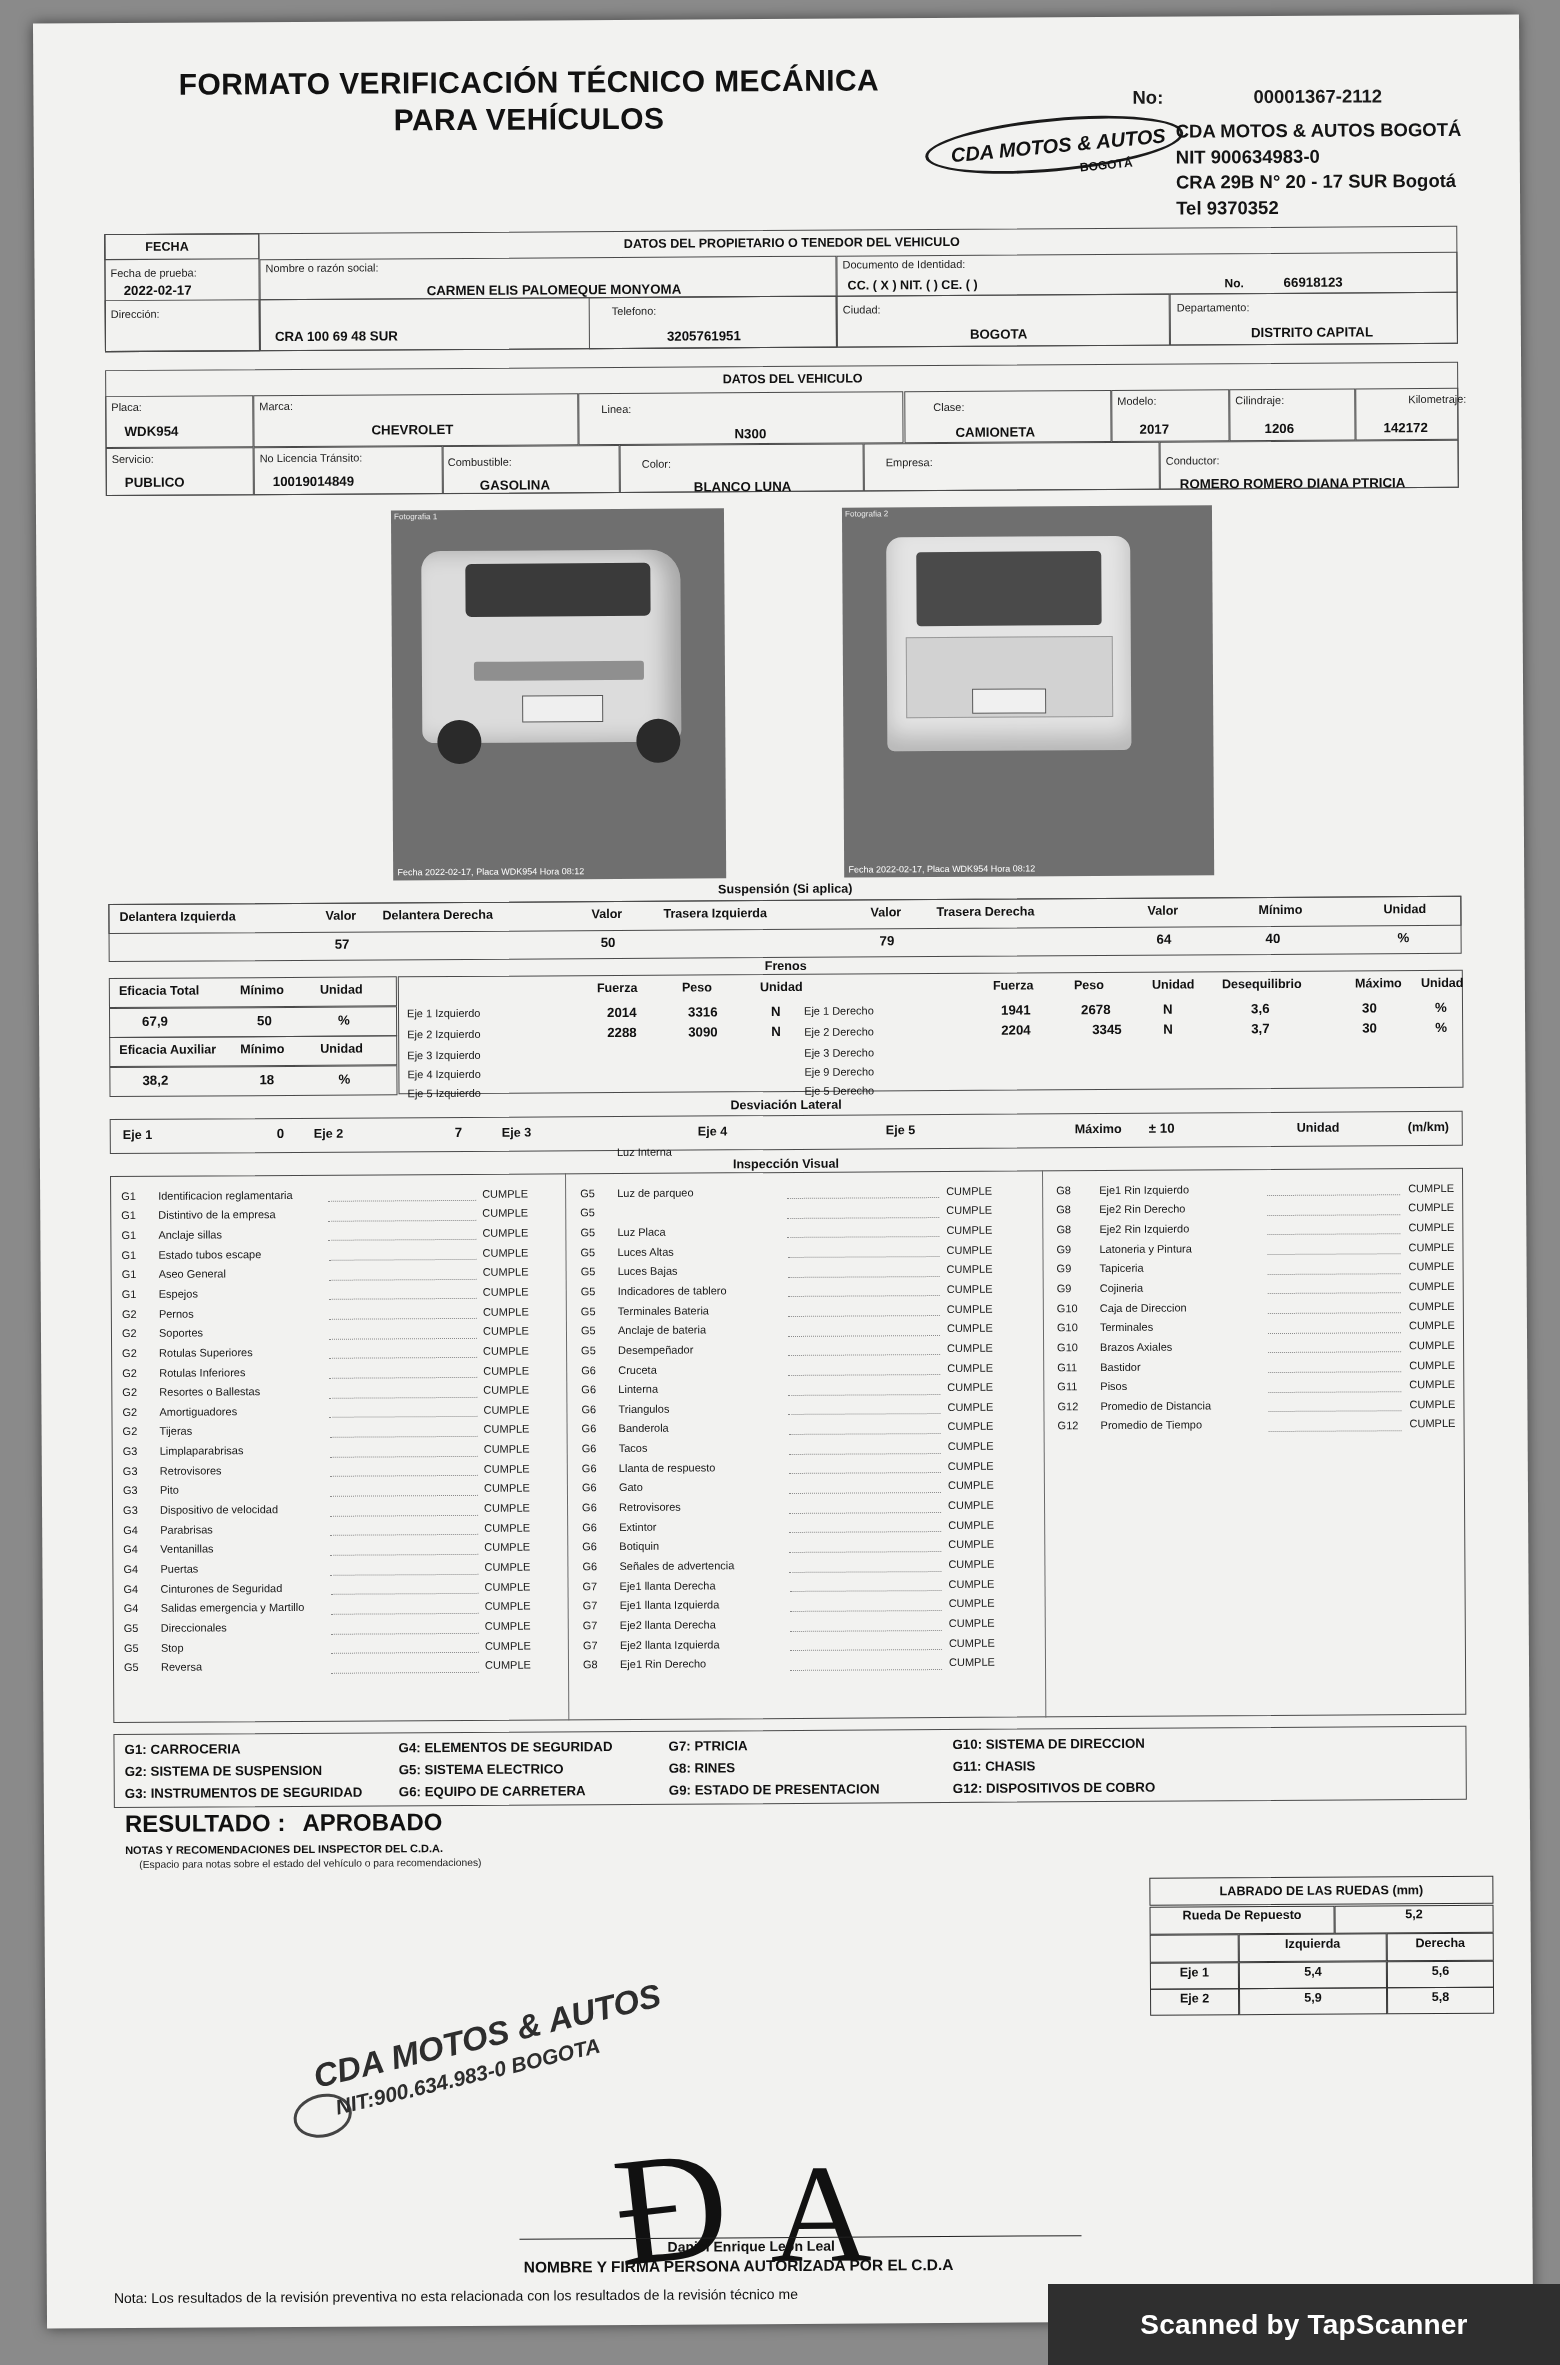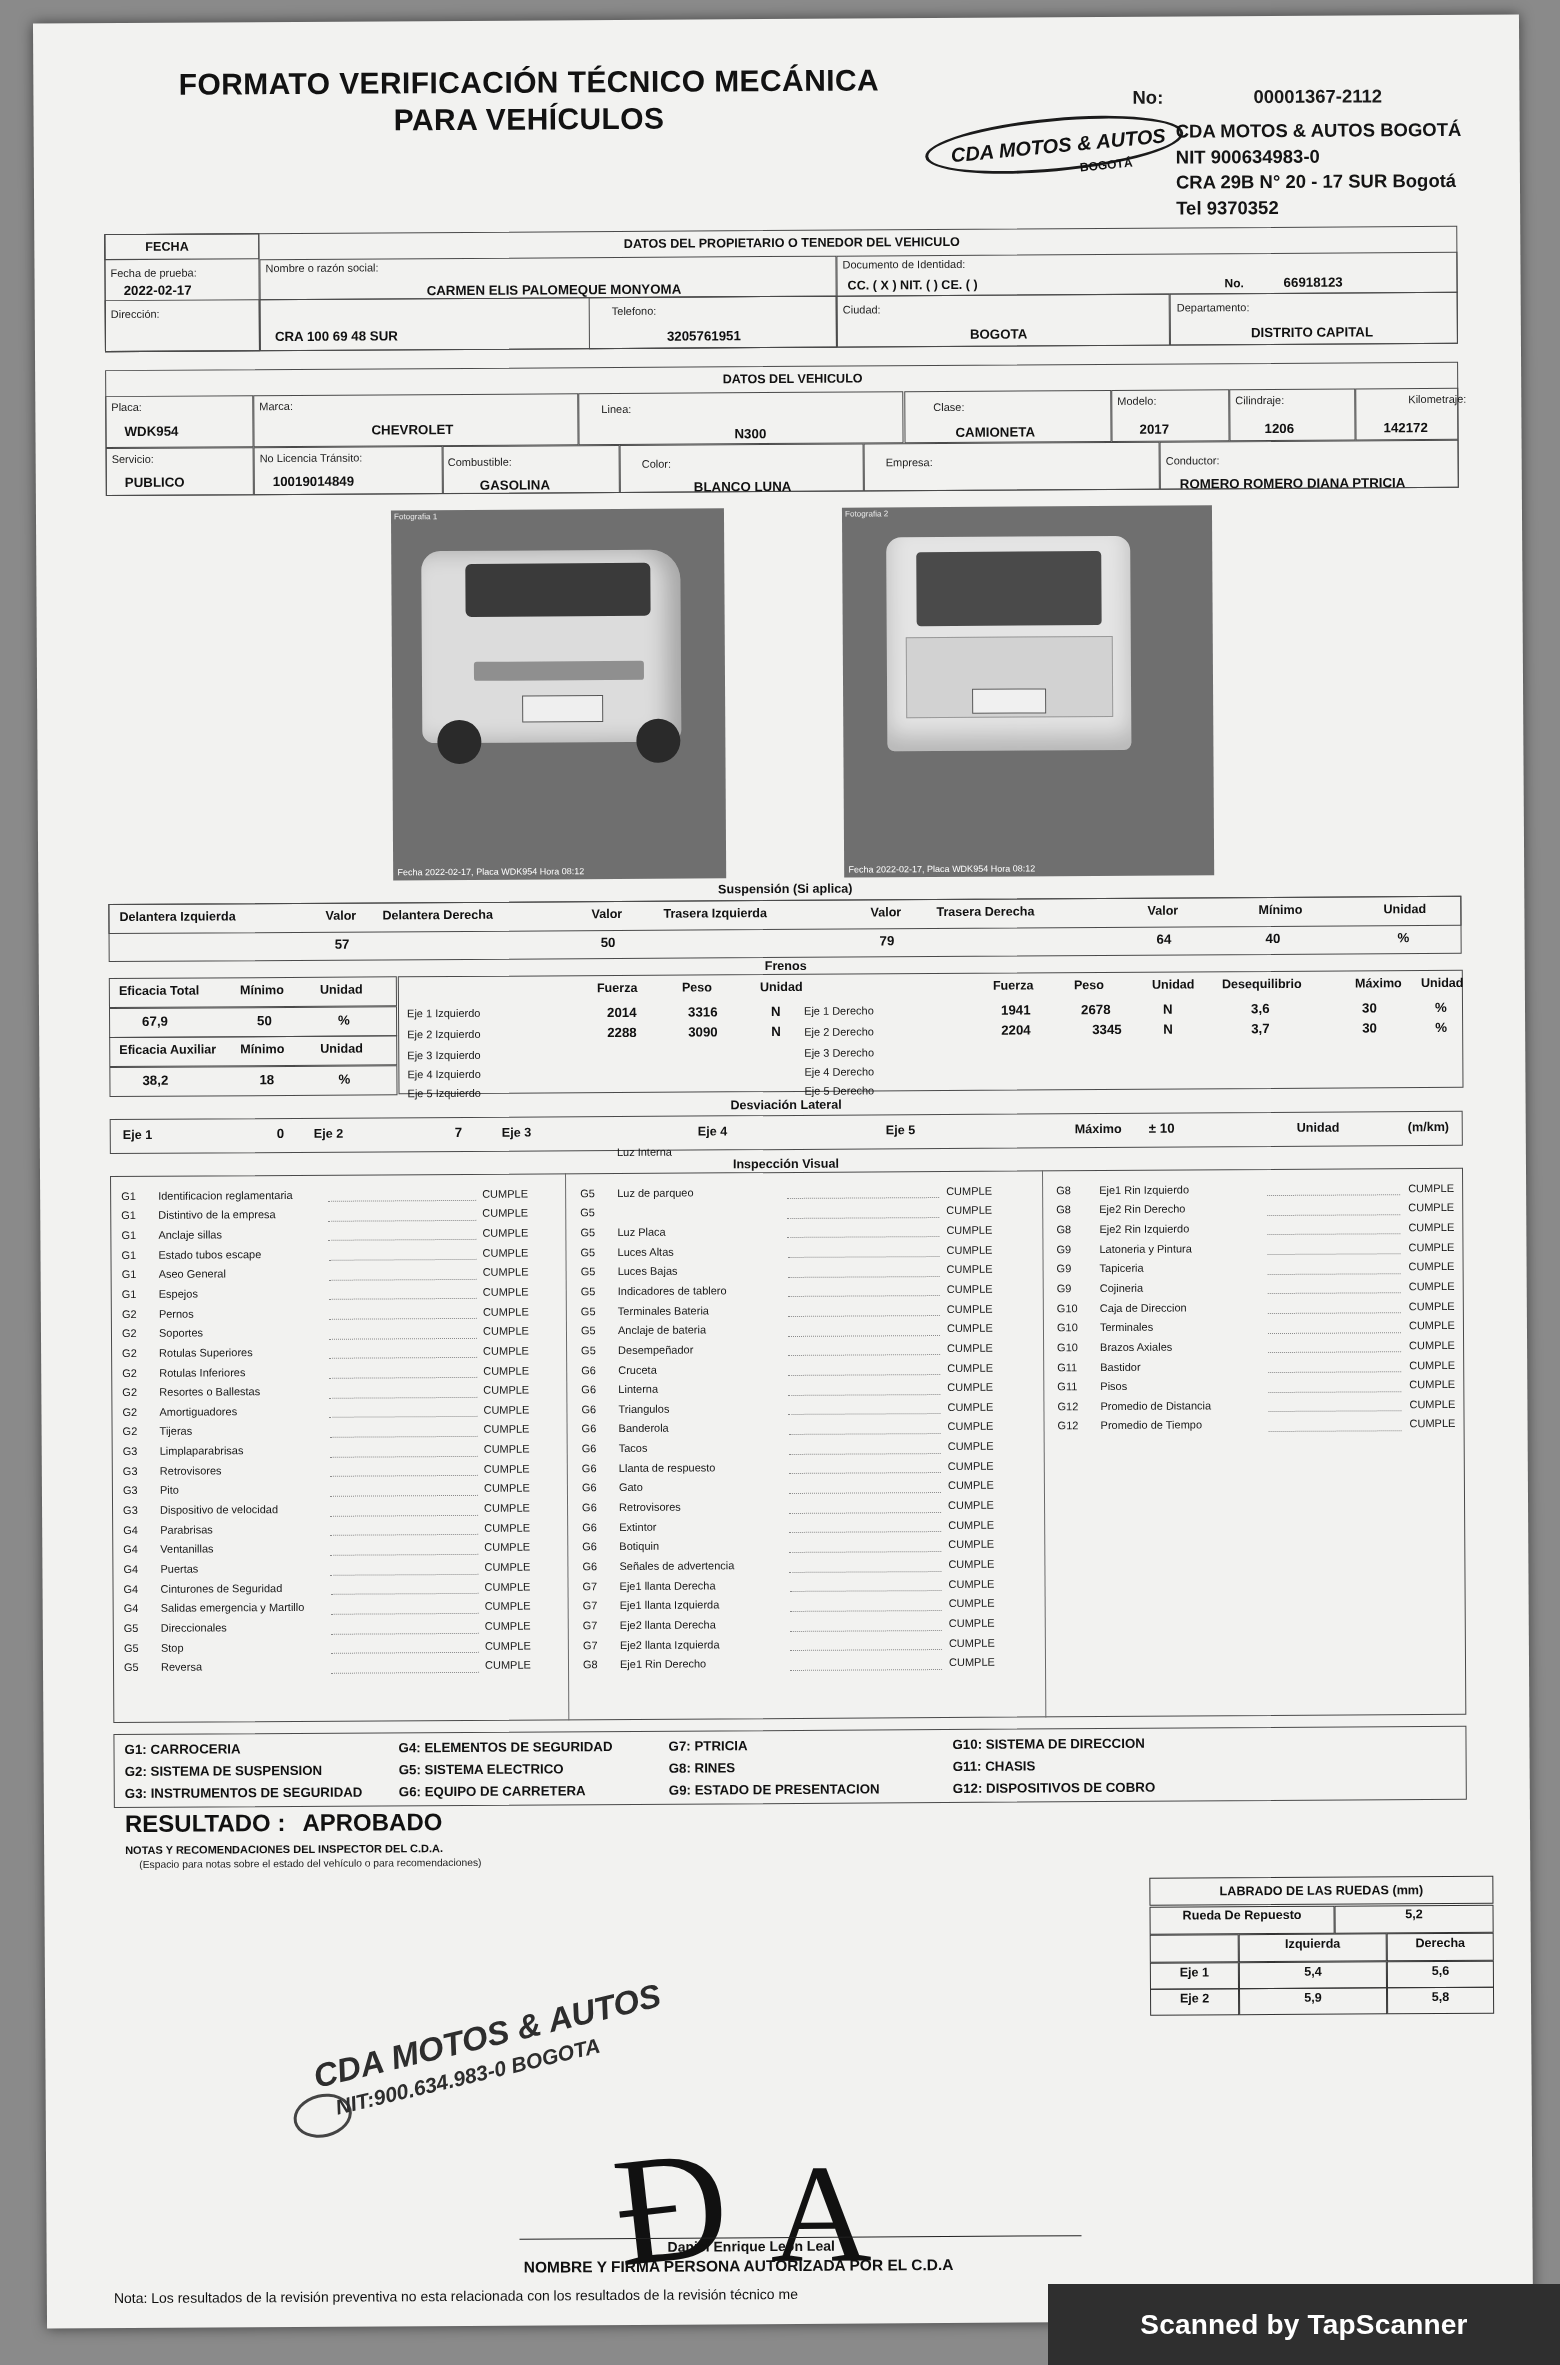--- a/index.html
+++ b/index.html
@@ -321,21 +321,21 @@
 
   <div class="insp-row" style="left:765px; top:1007px;">Eje 2 Derecho</div>
   <div class="val" style="left:962px; top:1005px;">2204</div>
   <div class="val" style="left:1030px; top:1005px;margin-left:23px;">3345</div>
   <div class="val" style="left:1124px; top:1005px;">N</div>
   <div class="val" style="left:1212px; top:1005px;">3,7</div>
   <div class="val" style="left:1323px; top:1005px;">30</div>
   <div class="val" style="left:1396px; top:1005px;">%</div>
 
   <div class="insp-row" style="left:765px; top:1028px;">Eje 3 Derecho</div>
-  <div class="insp-row" style="left:765px; top:1047px;">Eje 4 Derecho</div>
+  <div class="insp-row" style="left:765px; top:1047px;">Eje 9 Derecho</div>
   <div class="insp-row" style="left:765px; top:1066px;">Eje 5 Derecho</div>
 
   <div class="band" style="left:584px; top:1079px; width:325px;">Desviación Lateral</div>
   <div class="bx" style="left:70px; top:1096px; width:1353px; height:35px;"></div>
   <div class="lbl-b" style="left:83px; top:1105px;">Eje 1</div>
   <div class="val" style="left:237px; top:1104px;">0</div>
   <div class="lbl-b" style="left:274px; top:1105px;">Eje 2</div>
   <div class="val" style="left:415px; top:1104px;">7</div>
   <div class="lbl-b" style="left:462px; top:1105px;">Eje 3</div>
   <div class="lbl-b" style="left:658px; top:1105px;">Eje 4</div>

